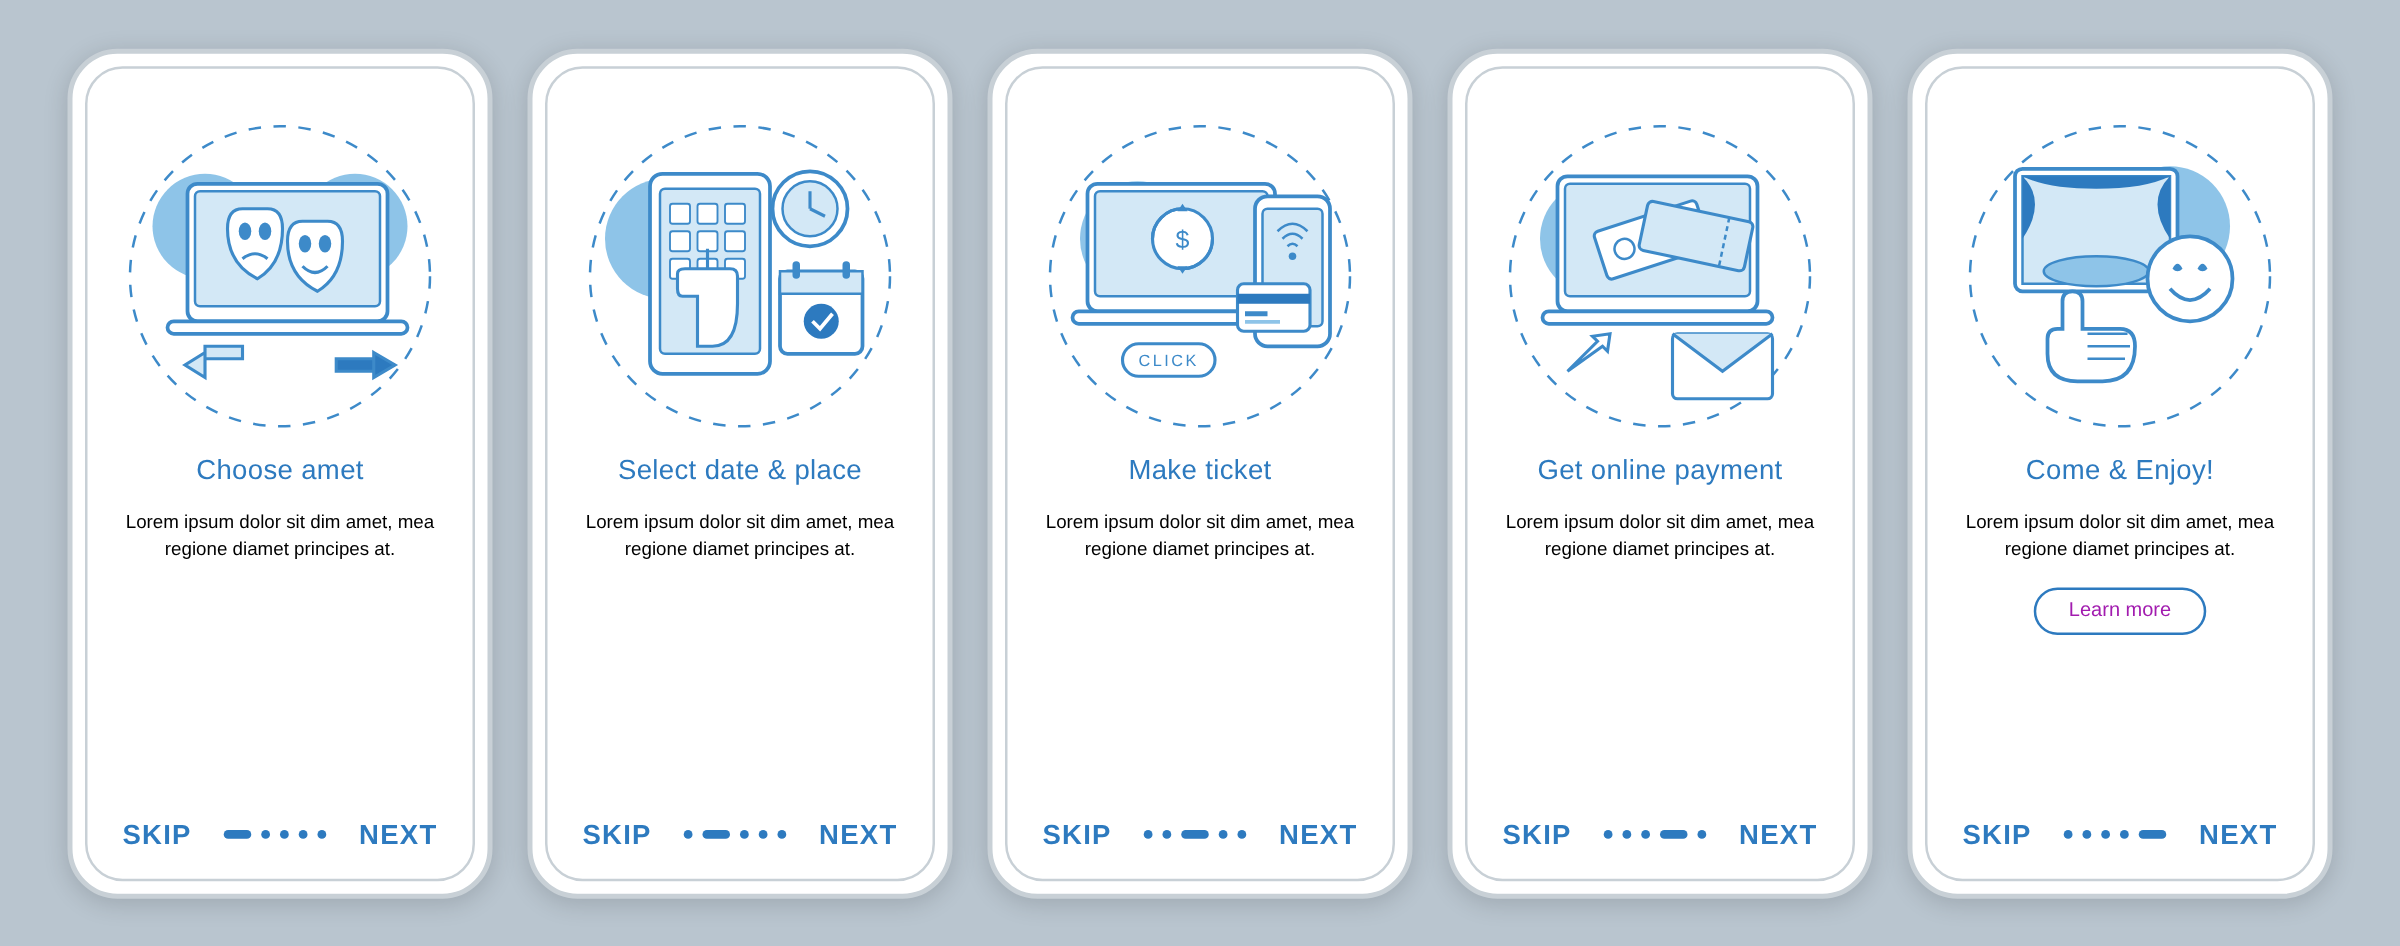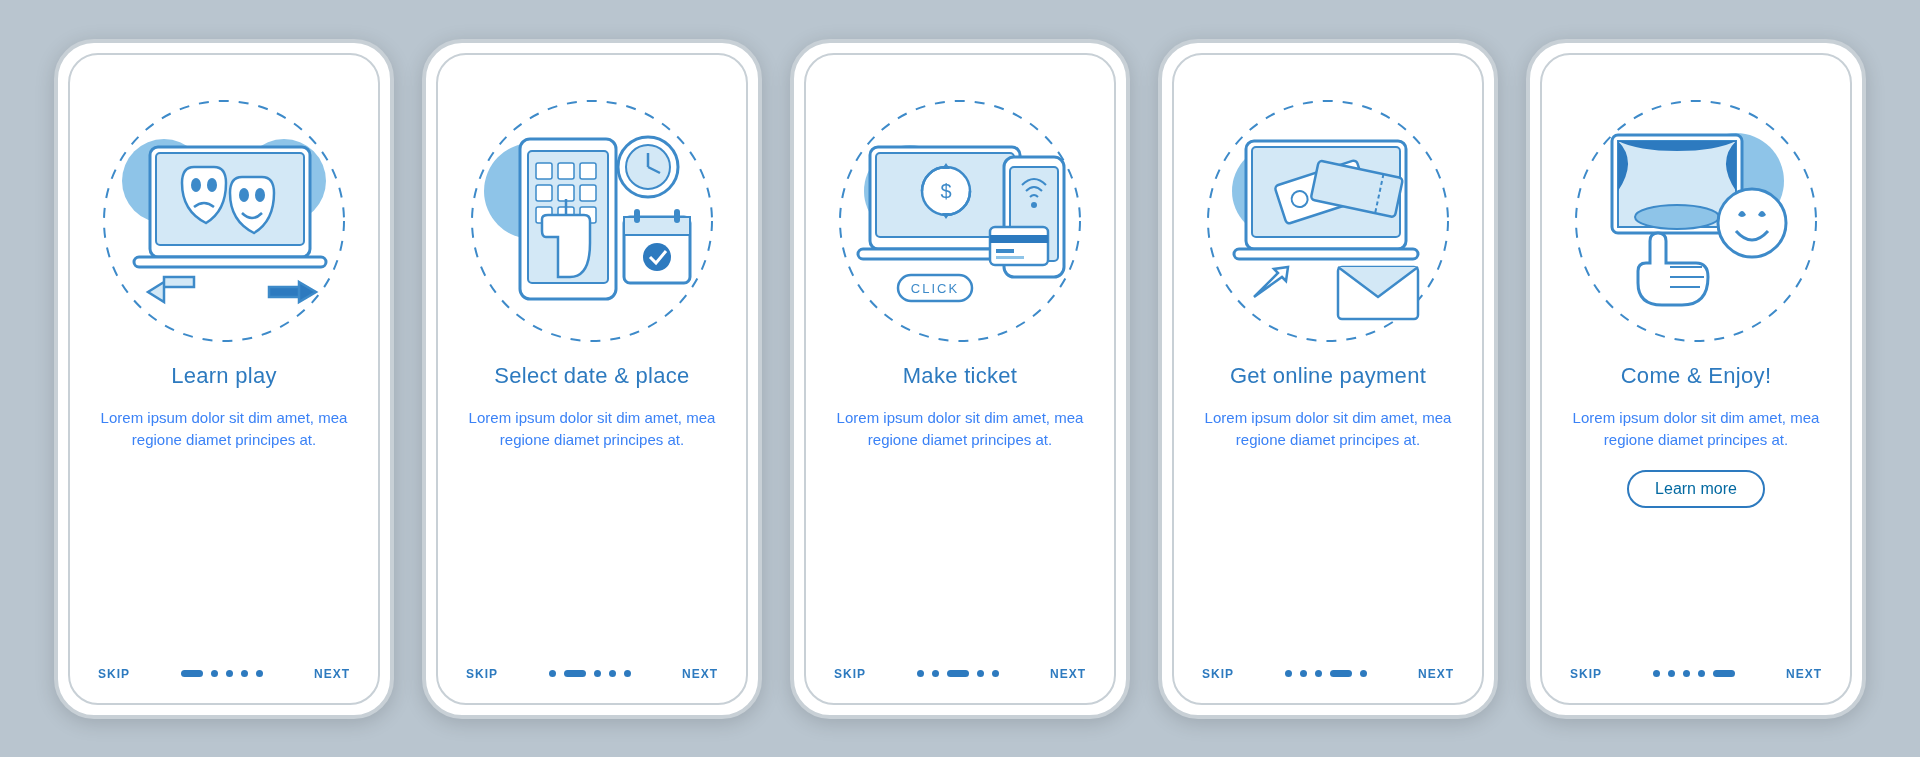--- a/index.html
+++ b/index.html
@@ -2,24 +2,24 @@
 <html><head>
 <meta charset="utf-8">
 <style>
 *{box-sizing:border-box;margin:0;padding:0}
 body{background:#b9c5cf;font-family:Arial,sans-serif;width:1920px;height:757px;display:flex;align-items:center;justify-content:center;gap:28px}
 .phone{width:340px;height:680px;background:#fff;border:4px solid #c8d0d6;border-radius:40px;padding:10px;box-shadow:0 4px 20px rgba(0,0,0,.15)}
 .screen{width:100%;height:100%;border:2px solid #c8d0d6;border-radius:30px;padding:36px 28px 22px;display:flex;flex-direction:column;align-items:center}
 .illus{width:260px;height:260px;position:relative;display:flex;align-items:center;justify-content:center}
 .illus svg{overflow:visible}
 .title{color:#2d7abf;font-size:22px;font-weight:400;margin-top:12px;letter-spacing:.3px}
-.desc{color:#3b82f6;font-size:15px;text-align:center;margin-top:18px;line-height:1.5}
-.learn{color:#0369a1;border:2px solid #2d7abf;background:#fff;border-radius:22px;padding:8px 26px;font-size:16px;margin-top:18px;cursor:pointer}
+.desc{color:#000000;font-size:15px;text-align:center;margin-top:18px;line-height:1.5}
+.learn{color:#a21caf;border:2px solid #2d7abf;background:#fff;border-radius:22px;padding:8px 26px;font-size:16px;margin-top:18px;cursor:pointer}
 .footer{margin-top:auto;width:100%;display:flex;align-items:center;justify-content:space-between}
-.skip,.next{color:#2d7abf;font-size:12px;font-weight:600;letter-spacing:1px;background:none;border:none;cursor:pointer}
+.skip,.next{color:#2d7abf;font-size:22px;font-weight:600;letter-spacing:1px;background:none;border:none;cursor:pointer}
 .dots{display:flex;gap:8px;align-items:center}
 .dot{width:7px;height:7px;border-radius:50%;background:#2d7abf}
 .dot.active{width:22px;border-radius:4px}
 </style>
 </head>
 <body>
 
 <div class="phone">
  <div class="screen">
   <div class="illus">
@@ -35,21 +35,21 @@
           <ellipse cx="118" cy="94" rx="5" ry="7" fill="#3d8ac9"></ellipse>
     <path d="M100 116 Q110 108 120 116" fill="none" stroke="#3d8ac9" stroke-width="2.5"></path>
     <path d="M148 86 Q136 86 136 102 Q136 130 160 142 Q180 130 180 102 Q180 86 168 86 Z" fill="#fff" stroke="#3d8ac9" stroke-width="2.5"></path>
     <ellipse cx="150" cy="104" rx="5" ry="7" fill="#3d8ac9"></ellipse>
           <ellipse cx="166" cy="104" rx="5" ry="7" fill="#3d8ac9"></ellipse>
     <path d="M148 122 Q158 132 168 122" fill="none" stroke="#3d8ac9" stroke-width="2.5"></path>
     <path d="M70 200 L100 200 L100 190 L70 190 Z M70 195 L54 205 L70 215 Z" transform="translate(0,-4)" fill="#d3e8f6" stroke="#3d8ac9" stroke-width="2.5"></path>
     <path d="M175 190 L205 190 L205 200 L175 200 Z M205 185 L222 195 L205 205 Z" transform="translate(0,6)" fill="#2d7abf" stroke="#3d8ac9" stroke-width="2.5"></path>
    </svg>
   </div>
-  <h2 class="title">Learn play</h2>
+  <h2 class="title">Choose amet</h2>
   <p class="desc">Lorem ipsum dolor sit dim amet, mea regione diamet principes at.</p>
   <div class="footer">
    <button class="skip">SKIP</button>
    <div class="dots">
     <span class="dot active"></span>
           <span class="dot"></span>
           <span class="dot"></span>
           <span class="dot"></span>
           <span class="dot"></span>
    </div>

